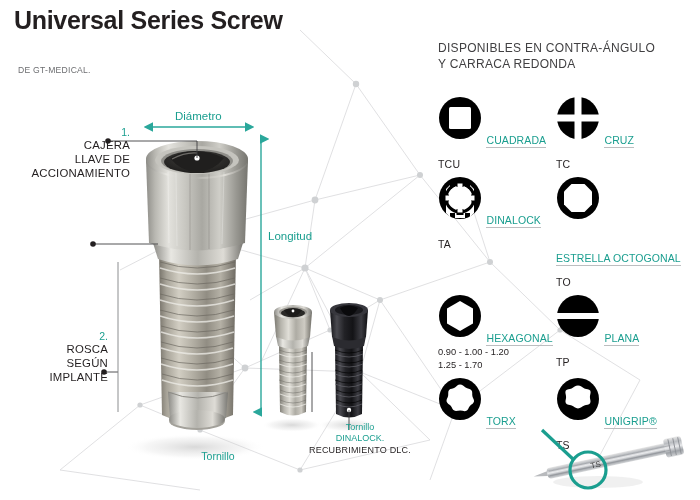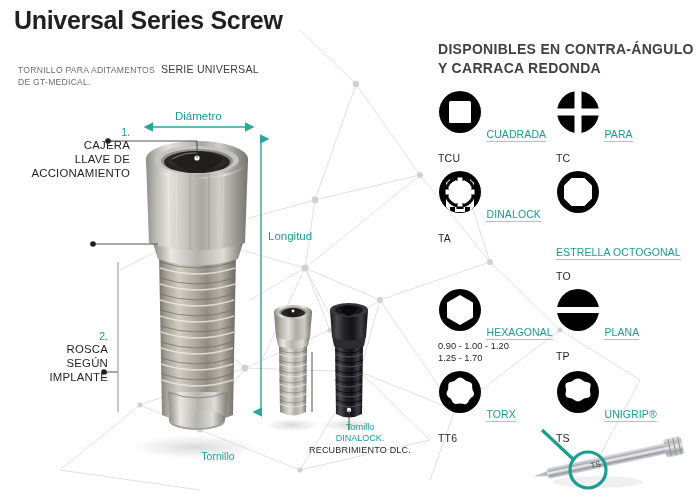--- a/index.html
+++ b/index.html
@@ -49,21 +49,21 @@
   .caption { position:absolute; z-index:7; text-align:center; line-height:1.25; white-space:nowrap; }
   .caption .t { color:#1a9e8f; font-size:10.5px; }
   .caption .d { color:#231f20; font-size:11px; letter-spacing:0.2px; }
   #cap-main { left:118px; top:450px; width:200px; }
   #cap-dina { left:280px; top:422px; width:160px; font-size:9px;}
   #cap-dina .t { font-size:9px; }
   #cap-dina .d { font-size:9px; }
 
   
   .panel { position:absolute; left:438px; top:40px; width:250px; z-index:6; }
-  .panel-head { font-size:14px; color:#414042; letter-spacing:0.3px; line-height:1.35; margin-bottom:12px; white-space:nowrap;font-weight:bold;}
+  .panel-head { font-size:12px; color:#414042; letter-spacing:0.3px; line-height:1.35; margin-bottom:24px; white-space:nowrap;}
   .drive-grid { display:grid; grid-template-columns:118px 118px; row-gap:6px; column-gap:0px; margin-top:6px;}
   .drive { }
   .drive .ico { width:44px; height:44px; margin-bottom:4px; }
   .drive .name {
     color:#1a9e8f; font-size:10.5px; letter-spacing:0.1px;
     display:inline-block; border-bottom:1.5px solid #bcbec0; padding-bottom:1px;
     white-space:nowrap;
     margin-top:24px;
   }
   .drive .code { color:#231f20; font-size:10.5px; margin-top:10px; letter-spacing:0.2px; }
@@ -343,24 +343,20 @@
     </g>
     <line x1="118" y1="262" x2="118" y2="412" stroke="#808285" stroke-width="0.9"></line>
     <circle cx="108" cy="141" r="2.8" fill="#231f20"></circle>
     <circle cx="93" cy="244" r="2.8" fill="#231f20"></circle>
     <circle cx="104" cy="372" r="2.8" fill="#231f20"></circle>
   </svg>
 
   <div class="title">Universal Series Screw</div>
 
   <div class="intro">
-    <div class="line1">
-      <span class="small">TORNILLO PARA ADITAMENTOS</span>
-      <span class="big">SERIE UNIVERSAL</span>
-    </div>
     <div class="line2">DE GT-MEDICAL.</div>
   </div>
 
   <div class="callout" id="callout-cajera">
     <div class="num">1.</div>
     <div class="txt">CAJERA</div>
     <div class="txt">LLAVE DE</div>
     <div class="txt">ACCIONAMIENTO</div>
   </div>
 
@@ -401,21 +397,21 @@
         <div class="name">CUADRADA</div>
         <div class="code">TCU</div>
       </div>
 
       <div class="drive">
         <svg class="ico" viewBox="0 0 44 44">
           <circle cx="22" cy="22" r="21" fill="#000"></circle>
           <rect x="18.5" y="1" width="7" height="42" fill="#fff"></rect>
           <rect x="1" y="18.5" width="42" height="7" fill="#fff"></rect>
         </svg>
-        <div class="name">PARA</div>
+        <div class="name">CRUZ</div>
         <div class="code">TC</div>
       </div>
 
       <div class="drive">
         <svg class="ico" viewBox="0 0 44 44">
           <circle cx="22" cy="22" r="21" fill="#000"></circle>
           <path fill="#fff" d="M17,8 h10 v5 h5 v-4 l4,4 v10 h-5 v4 h5 v10 l-4,4 v-4 h-5 v5 h-10 v-5 h-5 v4 l-4,-4 v-10 h5 v-4 h-5 v-10 l4,-4 v4 h5 z"></path>
           <circle cx="22" cy="22" r="12.5" fill="#fff"></circle>
           <path fill="#000" d="M22,6.5 a15.5,15.5 0 0 1 15.5,15.5 a15.5,15.5 0 0 1 -15.5,15.5 a15.5,15.5 0 0 1 -15.5,-15.5 a15.5,15.5 0 0 1 15.5,-15.5 z M22,9.5 a12.5,12.5 0 0 0 -12.5,12.5 a12.5,12.5 0 0 0 12.5,12.5 a12.5,12.5 0 0 0 12.5,-12.5 a12.5,12.5 0 0 0 -12.5,-12.5 z"></path>
           <g fill="#000">
@@ -476,21 +472,20 @@
             C26.6,34.8 24.6,33.6 22.4,33.5
             C20.2,33.4 18.1,34.5 16.3,33.6
             C14.4,32.7 14,30.3 12.7,28.7
             C11.4,27.2 9.1,26.5 8.6,24.4
             C8.1,22.4 9.6,21 10.1,19
             C10.6,16.9 9.7,14.7 11.1,13.1
             C12.6,11.5 15,11.9 17,10.6
             C18.8,9.3 19.6,7.5 22,7.5 Z"></path>
         </svg>
         <div class="name">TORX</div>
-        <div class="code">TT6</div>
       </div>
 
       <div class="drive">
         <svg class="ico" viewBox="0 0 44 44">
           <circle cx="22" cy="22" r="21" fill="#000"></circle>
           <path fill="#fff" d="M22,8.5
             C24.6,8.5 26.2,10.5 28.4,11.4
             C30.6,12.3 33,11.6 34.2,13.6
             C35.3,15.6 33.9,17.6 33.9,20
             C33.9,22.3 35.2,24.3 34.1,26.3

